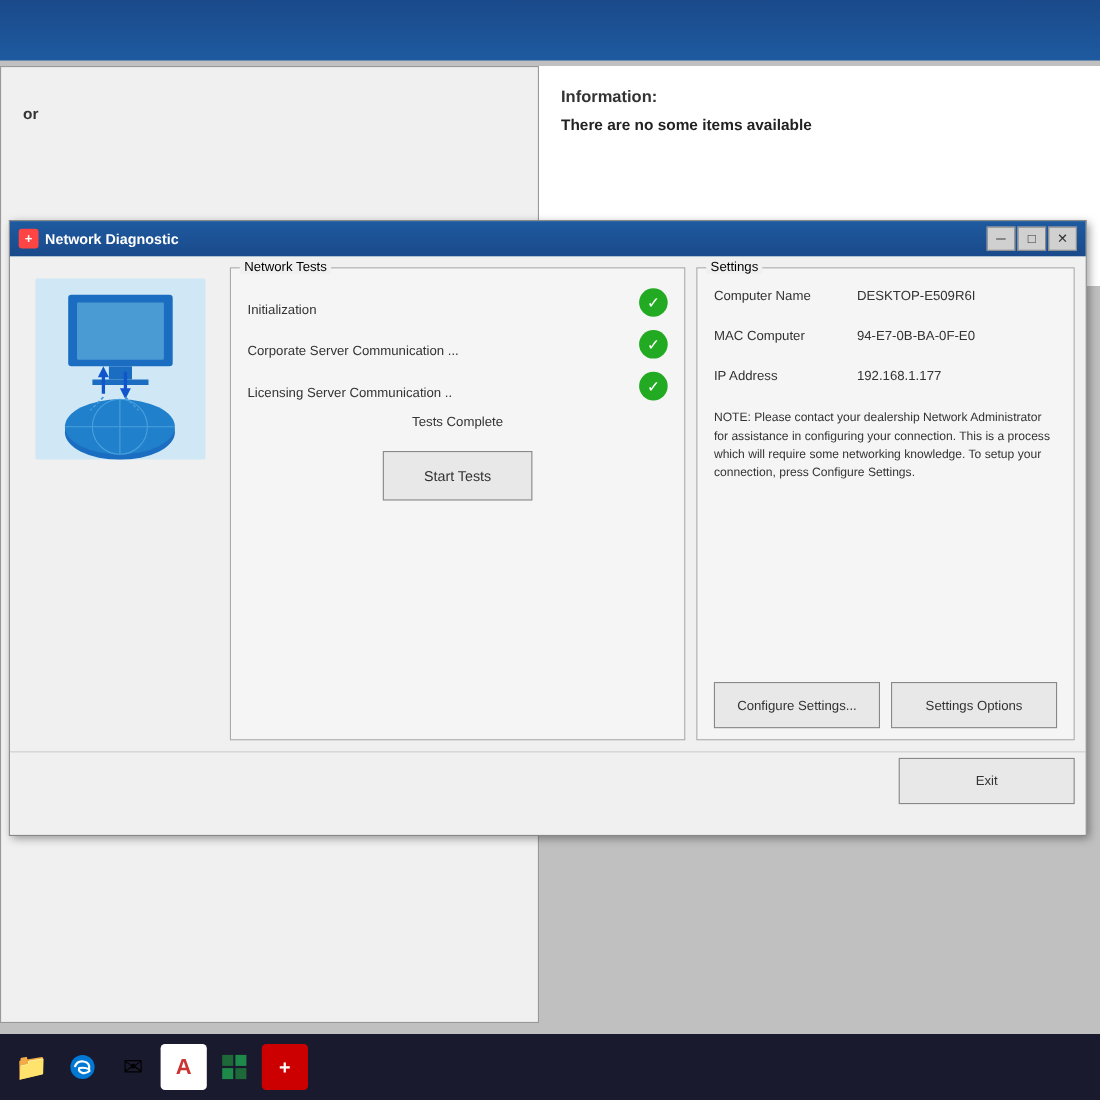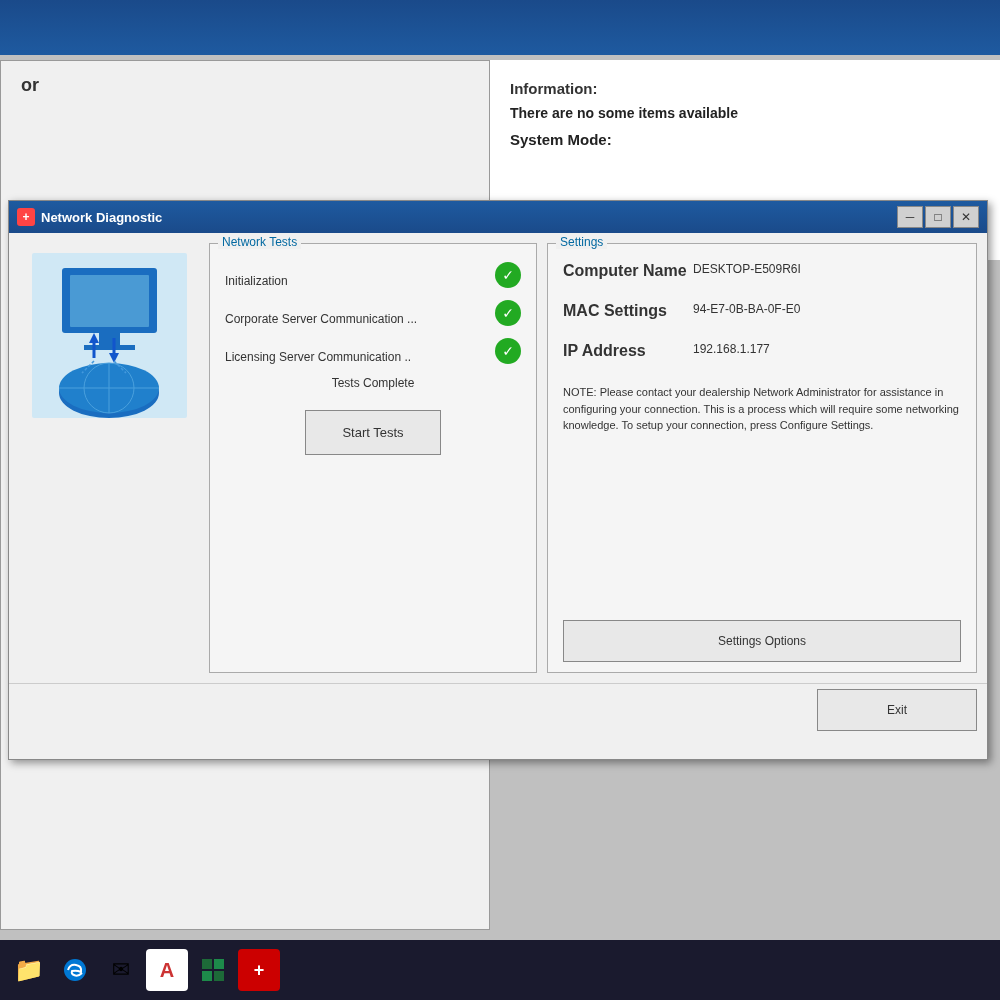--- a/index.html
+++ b/index.html
@@ -163,21 +163,21 @@
       background: #f5f5f5;
     }
 
     .panel-legend {
       position: absolute;
       top: -9px;
       left: 8px;
       background: #f0f0f0;
       padding: 0 4px;
       font-size: 12px;
-      color: #0369a1;
+      color: #000000;
     }
 
     .test-row {
       display: flex;
       align-items: flex-end;
       justify-content: space-between;
       margin-bottom: 12px;
       margin-top: 8px;
     }
 
@@ -211,43 +211,42 @@
       height: 45px;
       background: #e8e8e8;
       border: 1px solid #888;
       font-size: 13px;
       cursor: pointer;
       color: #333;
     }
 
     
     .settings-panel {
-      width: 430px;
+      width: 344px;
       flex-shrink: 0;
       border: 1px solid #aaa;
       margin: 10px 10px 10px 5px;
       padding: 10px 15px;
       position: relative;
       background: #f5f5f5;
       display: flex;
       flex-direction: column;
     }
 
     .settings-row {
       display: flex;
       margin-bottom: 14px;
       margin-top: 8px;
     }
 
     .settings-label {
-      font-size: 16px;
+      font-size: 12px;
       color: #333;
       width: 130px;
       flex-shrink: 0;
-      font-weight: bold;
     }
 
     .settings-value {
       font-size: 12px;
       color: #333;
     }
 
     .settings-note {
       font-size: 11px;
       color: #333;
@@ -311,27 +310,26 @@
       color: #222;
     }
 
   </style>
 </head>
 <body>
 
 <div class="top-bar"></div>
 
 <div class="bg-window">
-  <div style="padding:10px; font-size:18px; font-weight:bold; color:#333; position:absolute; top:4px; left:10px;">or</div>
+  <div style="padding:10px; font-size:14px; font-weight:bold; color:#333; position:absolute; top:24px; left:10px;">or</div>
 </div>
 
 <div class="bg-window-right">
   <div class="info-title">Information:</div>
   <div class="info-text">There are no some items available</div>
-  <div class="system-mode">System Mode:</div>
 </div>
 
 <div class="dialog">
 
   <div class="dialog-titlebar">
     <div class="dialog-titlebar-icon">
       <span>+</span>
     </div>
     <span class="dialog-title">Network Diagnostic</span>
     <div class="dialog-controls">
@@ -398,32 +396,33 @@
 
     <div class="settings-panel">
       <span class="panel-legend">Settings</span>
 
       <div class="settings-row">
         <span class="settings-label">Computer Name</span>
         <span class="settings-value">DESKTOP-E509R6I</span>
       </div>
 
       <div class="settings-row">
-        <span class="settings-label">MAC Settings</span>
+        <span class="settings-label">MAC Computer</span>
         <span class="settings-value">94-E7-0B-BA-0F-E0</span>
       </div>
 
       <div class="settings-row">
         <span class="settings-label">IP Address</span>
         <span class="settings-value">192.168.1.177</span>
       </div>
 
       <div class="settings-note">NOTE: Please contact your dealership Network Administrator for assistance in configuring your connection. This is a process which will require some networking knowledge. To setup your connection, press Configure Settings.</div>
 
       <div class="settings-buttons">
+        <button class="settings-btn">Configure Settings...</button>
         <button class="settings-btn">Settings Options</button>
       </div>
     </div>
   </div>
 
   <div class="dialog-footer">
     <button class="exit-btn">Exit</button>
   </div>
 </div>
 

